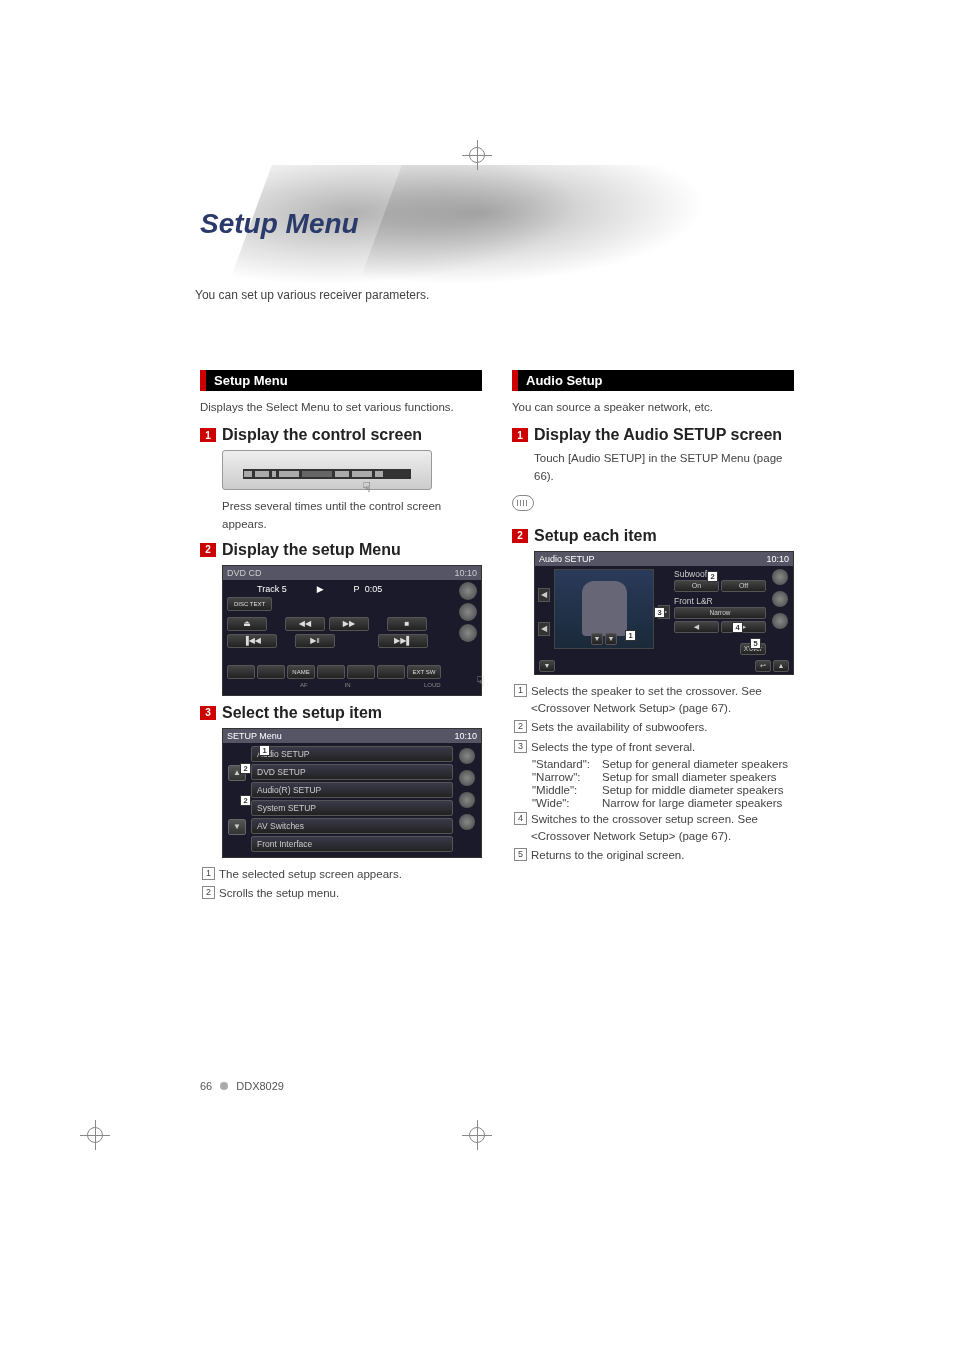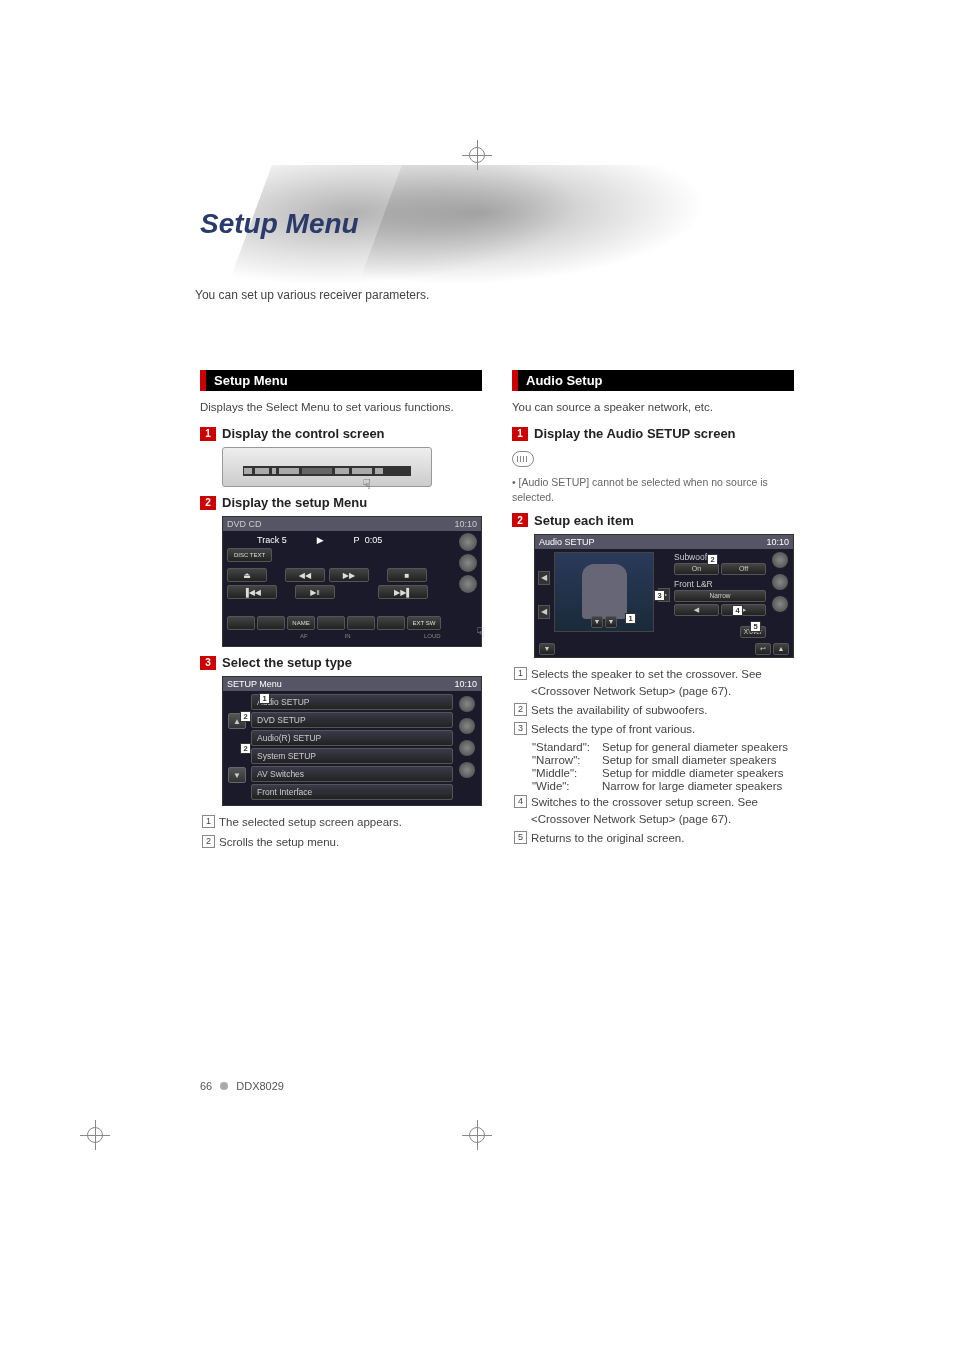--- a/index.html
+++ b/index.html
@@ -96,21 +96,21 @@
       color: #fff;
       font-size: 10px;
       font-weight: bold;
       width: 16px;
       height: 14px;
       display: flex;
       align-items: center;
       justify-content: center;
     }
     .step-title {
-      font-size: 13px;
+      font-size: 16px;
       font-weight: bold;
       color: #222;
     }
     .indented-text {
       font-size: 11.5px;
       color: #444;
       margin-left: 22px;
       line-height: 1.5;
       margin-bottom: 6px;
     }
@@ -433,20 +433,21 @@
           <div class="cp-seg" style="width:4px"></div>
           <div class="cp-seg" style="width:20px"></div>
           <div class="cp-seg" style="width:30px; background:#666"></div>
           <div class="cp-seg" style="width:14px"></div>
           <div class="cp-seg" style="width:20px"></div>
           <div class="cp-seg" style="width:8px"></div>
         </div>
         <div style="position:absolute; right:60px; bottom:-6px; font-size:14px;">☟</div>
       </div>
     </div>
+    <div class="indented-text">Press several times until the control screen appears.</div>
 
     <div class="step-row">
       <div class="step-num">2</div>
       <div class="step-title">Display the setup Menu</div>
     </div>
     <div class="ui-screenshot">
       <div class="dvd-screen" style="position:relative;">
         <div class="dvd-header">
           <span>DVD CD</span>
           <span>10:10</span>
@@ -495,21 +496,21 @@
           <div class="side-icon"></div>
           <div class="side-icon"></div>
           <div class="side-icon"></div>
         </div>
         <div style="position:absolute; right:-4px; bottom:6px; font-size:14px;">☟</div>
       </div>
     </div>
 
     <div class="step-row">
       <div class="step-num">3</div>
-      <div class="step-title">Select the setup type</div>
+      <div class="step-title">Select the setup item</div>
     </div>
     <div class="ui-screenshot">
       <div class="setup-menu-screen">
         <div class="setup-menu-header">
           <span>SETUP Menu</span>
           <span>10:10</span>
         </div>
         <div class="callout" style="top:16px; left:36px;">1</div>
         <div class="callout" style="top:34px; left:17px;">2</div>
         <div class="callout" style="top:66px; left:17px;">2</div>
@@ -550,23 +551,23 @@
 
   <div class="column">
     <div class="section-bar">Audio Setup</div>
     <div class="body-text">You can source a speaker network, etc.</div>
 
     
     <div class="step-row">
       <div class="step-num">1</div>
       <div class="step-title">Display the Audio SETUP screen</div>
     </div>
+    <div class="indented-text">Touch [Audio SETUP] in the SETUP Menu (page 66).</div>
 
     <div class="note-icon"></div>
-    <div class="note-text">• <span>[Audio SETUP] cannot be selected when no source is selected.</span></div>
 
     
     <div class="step-row">
       <div class="step-num">2</div>
       <div class="step-title">Setup each item</div>
     </div>
 
     <div class="ui-screenshot">
       <div class="audio-setup-screen">
         <div class="setup-menu-header">
@@ -630,21 +631,21 @@
       <div class="num-list-item">
         <span class="marker">1</span>
         <span>Selects the speaker to set the crossover. See &lt;Crossover Network Setup&gt; (page 67).</span>
       </div>
       <div class="num-list-item">
         <span class="marker">2</span>
         <span>Sets the availability of subwoofers.</span>
       </div>
       <div class="num-list-item">
         <span class="marker">3</span>
-        <span>Selects the type of front various.</span>
+        <span>Selects the type of front several.</span>
       </div>
     </div>
     <div class="def-table">
       <div class="def-row">
           <div class="def-key">"Standard":</div>
           <div class="def-val">Setup for general diameter speakers</div>
         </div>
       <div class="def-row">
           <div class="def-key">"Narrow":</div>
           <div class="def-val">Setup for small diameter speakers</div>

